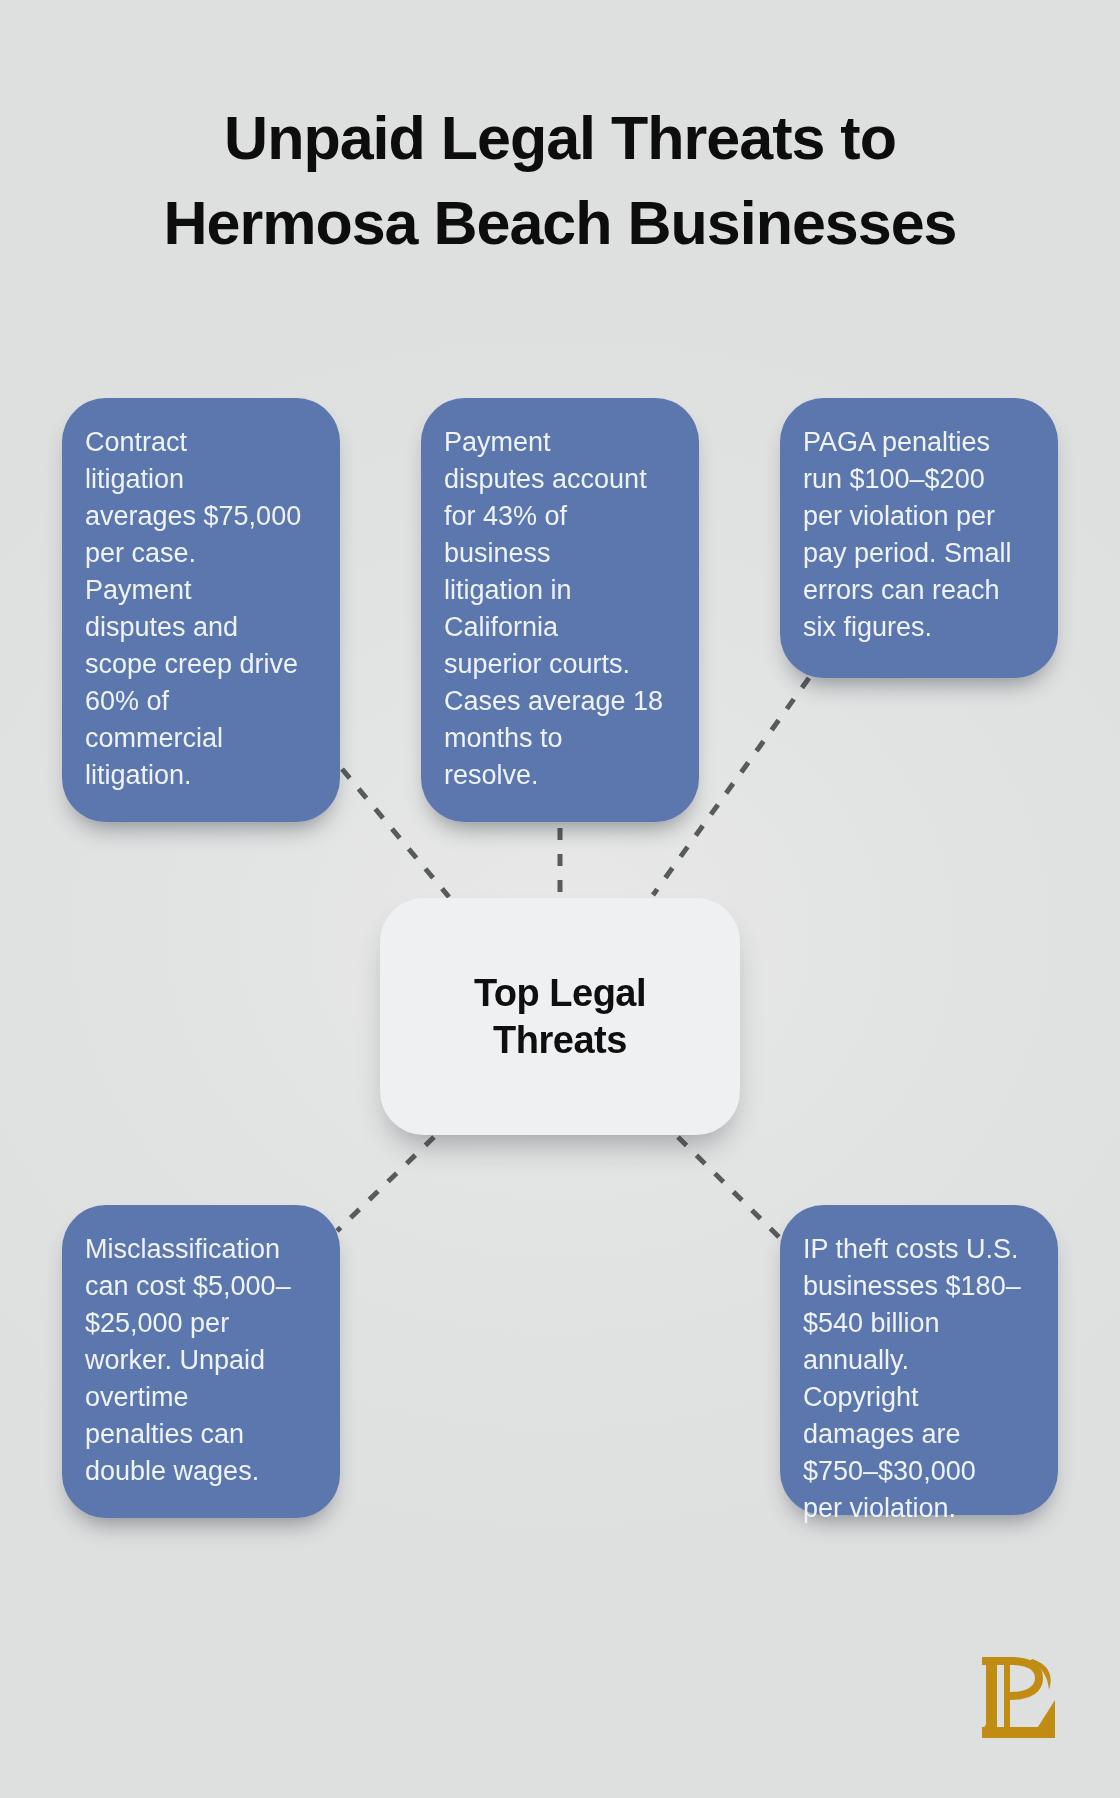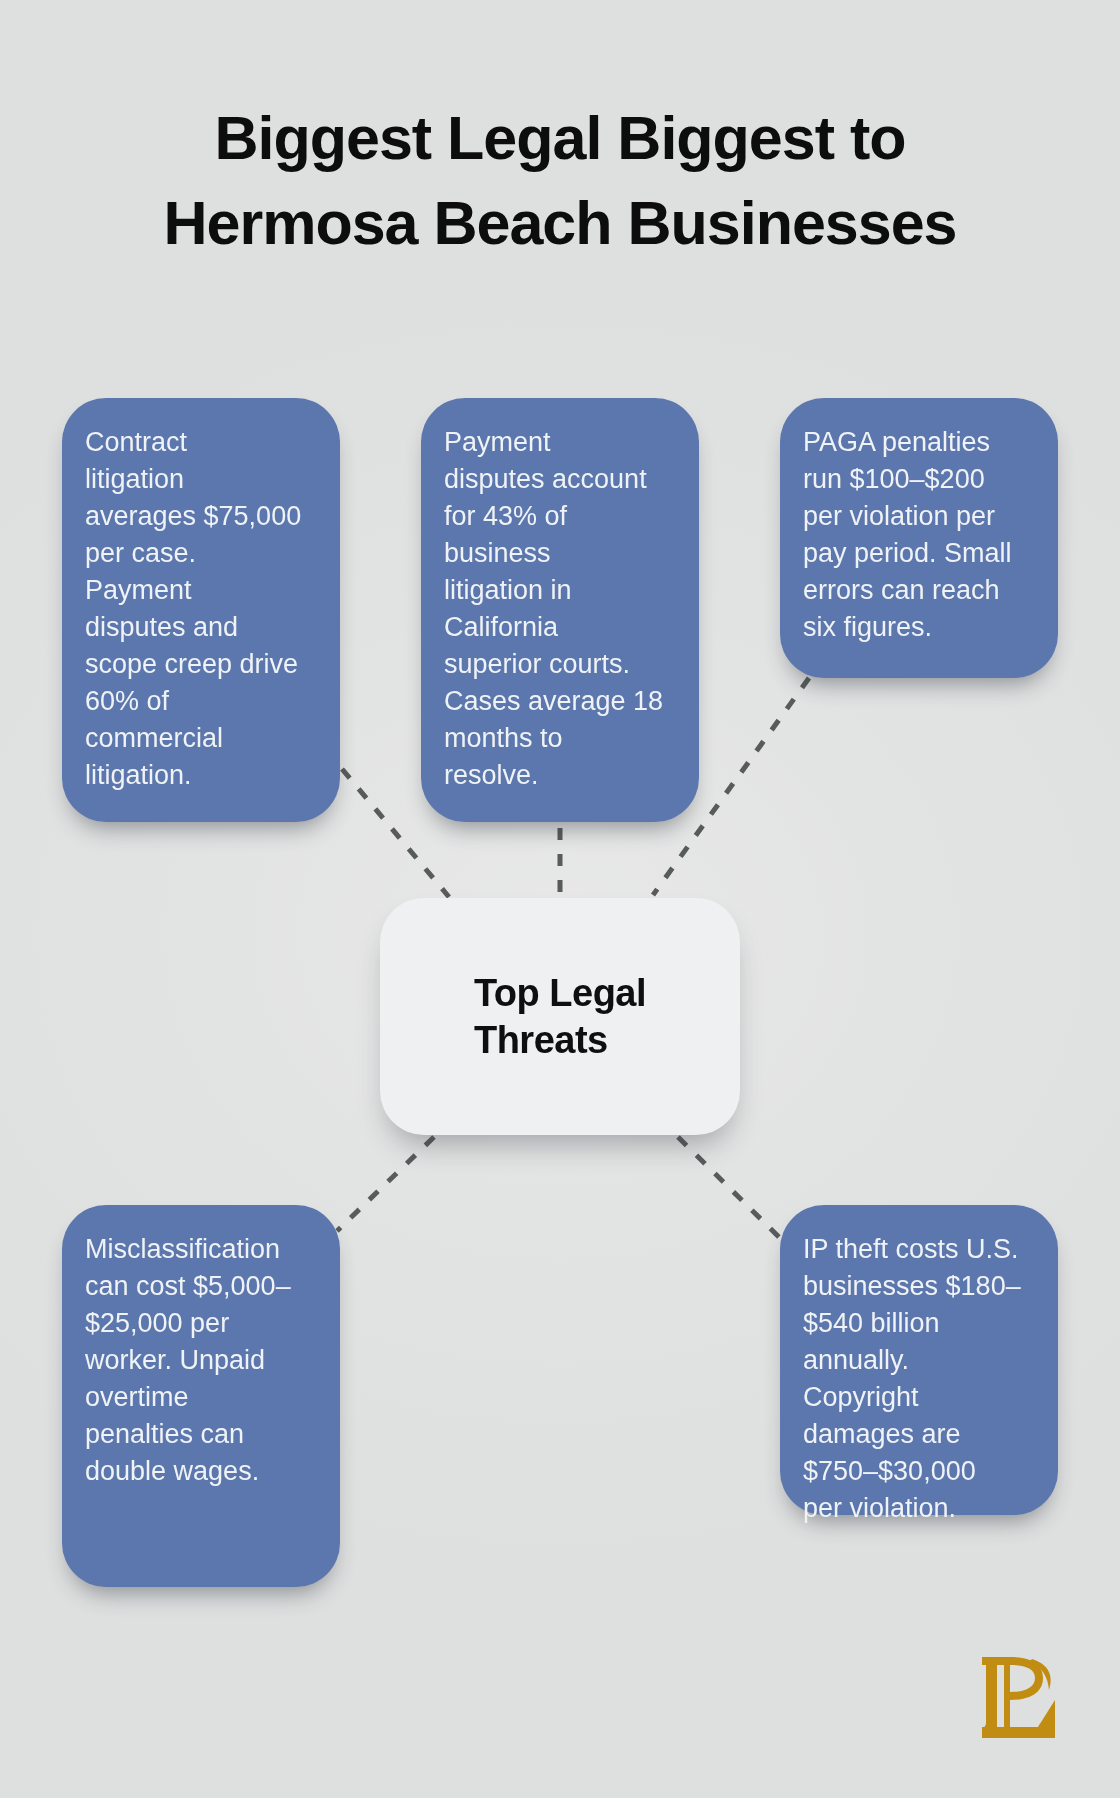--- a/index.html
+++ b/index.html
@@ -61,41 +61,41 @@
   .threat-box p {
     margin: 0;
     color: #f0f3f6;
     font-size: 27px;
     line-height: 37px;
     font-family: "Liberation Sans", sans-serif;
   }
   #box-contract  { left: 62px;  top: 398px; height: 424px; }
   #box-payment   { left: 421px; top: 398px; height: 424px; }
   #box-paga      { left: 780px; top: 398px; height: 280px; }
-  #box-misclass  { left: 62px;  top: 1205px; height: 382px; }
+  #box-misclass  { left: 62px;  top: 1205px; height: 313px; }
   #box-iptheft   { left: 780px; top: 1205px; height: 310px; }
 
   
   .center-node {
     position: absolute;
     left: 380px;
     top: 898px;
     width: 360px;
     height: 237px;
     box-sizing: border-box;
     background: #eff0f2;
     border-radius: 44px;
     box-shadow: 0 18px 30px -10px rgba(55, 60, 70, 0.4);
     display: flex;
     align-items: center;
     justify-content: center;
   }
   .center-node p {
     margin: 0;
-    text-align: left;
+    text-align: center;
     font-weight: 700;
     font-size: 38px;
     line-height: 47px;
     letter-spacing: -0.5px;
     color: #0f0f0f;
     font-family: "Liberation Sans", sans-serif;
   }
 
   
   .logo {
@@ -105,21 +105,21 @@
     width: 130px;
     height: 130px;
   }
   .logo path, .logo rect, .logo polygon { fill: #c08d12; }
 </style>
 </head>
 <body>
 
 <div class="canvas">
 
-  <h1 class="title prelines">Biggest Legal Biggest to
+  <h1 class="title prelines">Unpaid Legal Threats to
 Hermosa Beach Businesses</h1>
 
   <svg class="connectors" viewBox="0 0 1120 1798" xmlns="http://www.w3.org/2000/svg" aria-hidden="true">
     <line x1="342" y1="769" x2="449" y2="897"></line>
     <line x1="560" y1="828" x2="560" y2="896"></line>
     <line x1="809" y1="678" x2="653" y2="895"></line>
     <line x1="434" y1="1137" x2="337" y2="1231"></line>
     <line x1="678" y1="1137" x2="782" y2="1240"></line>
   </svg>
 

